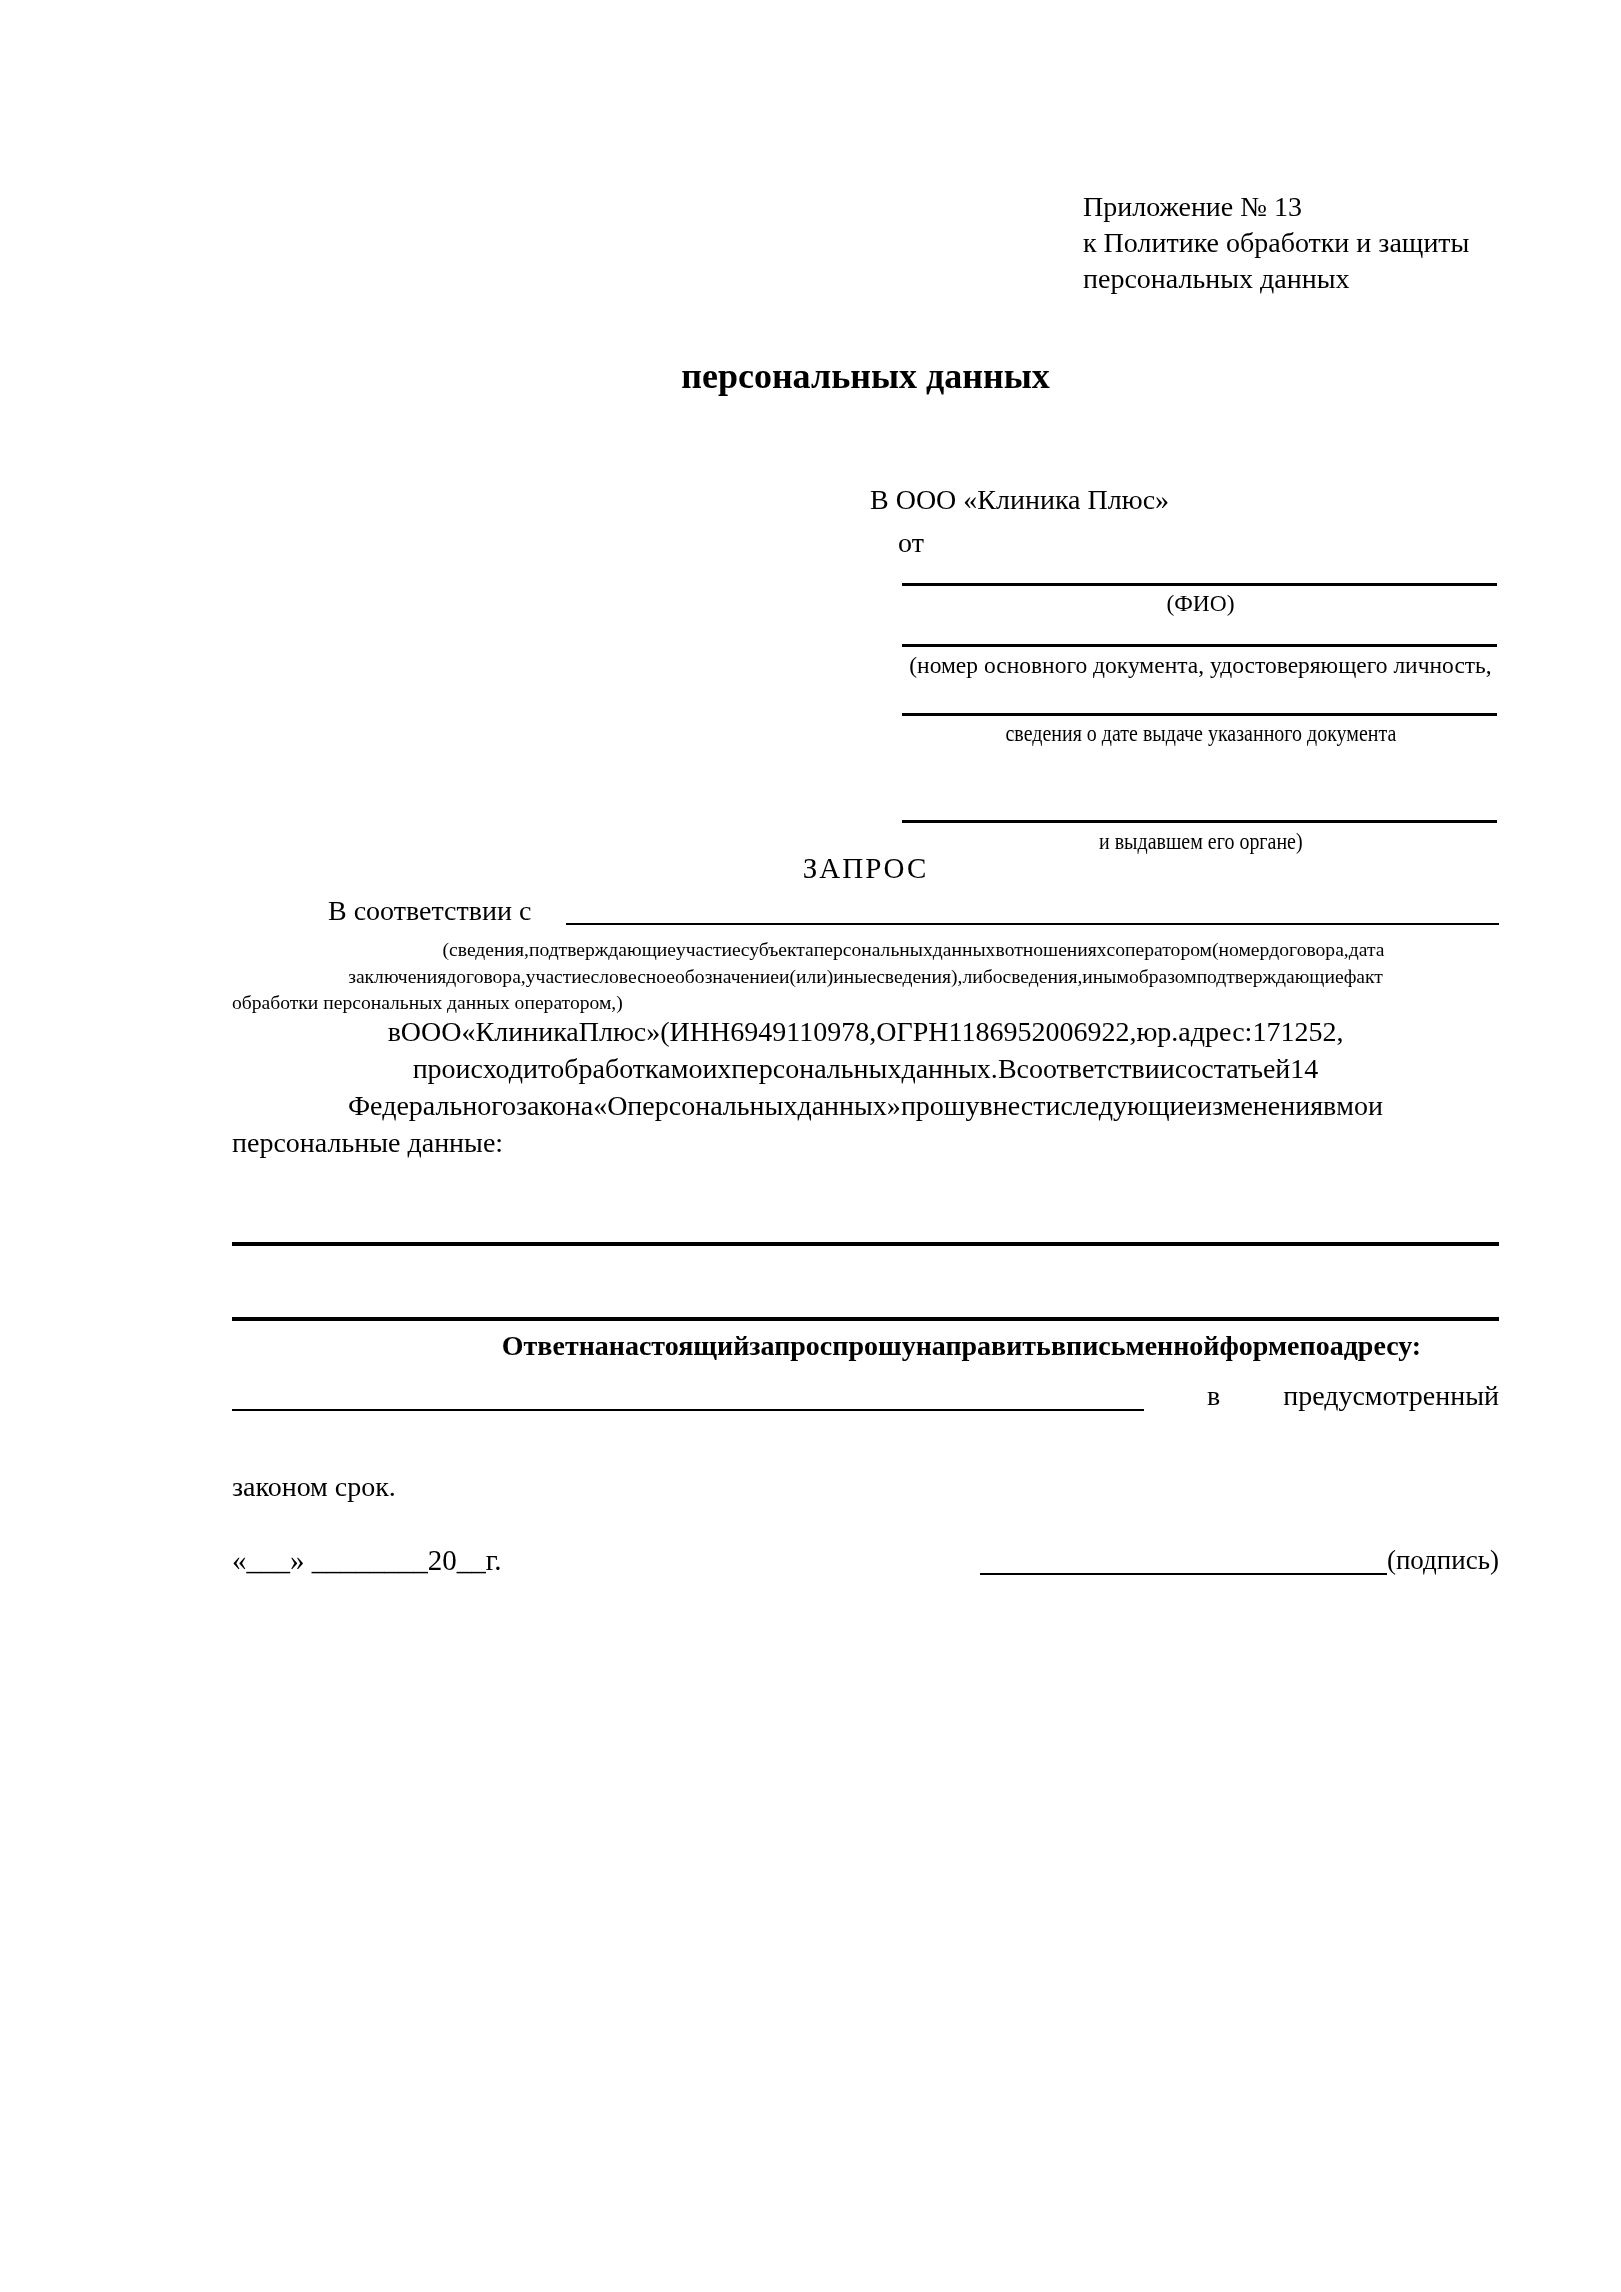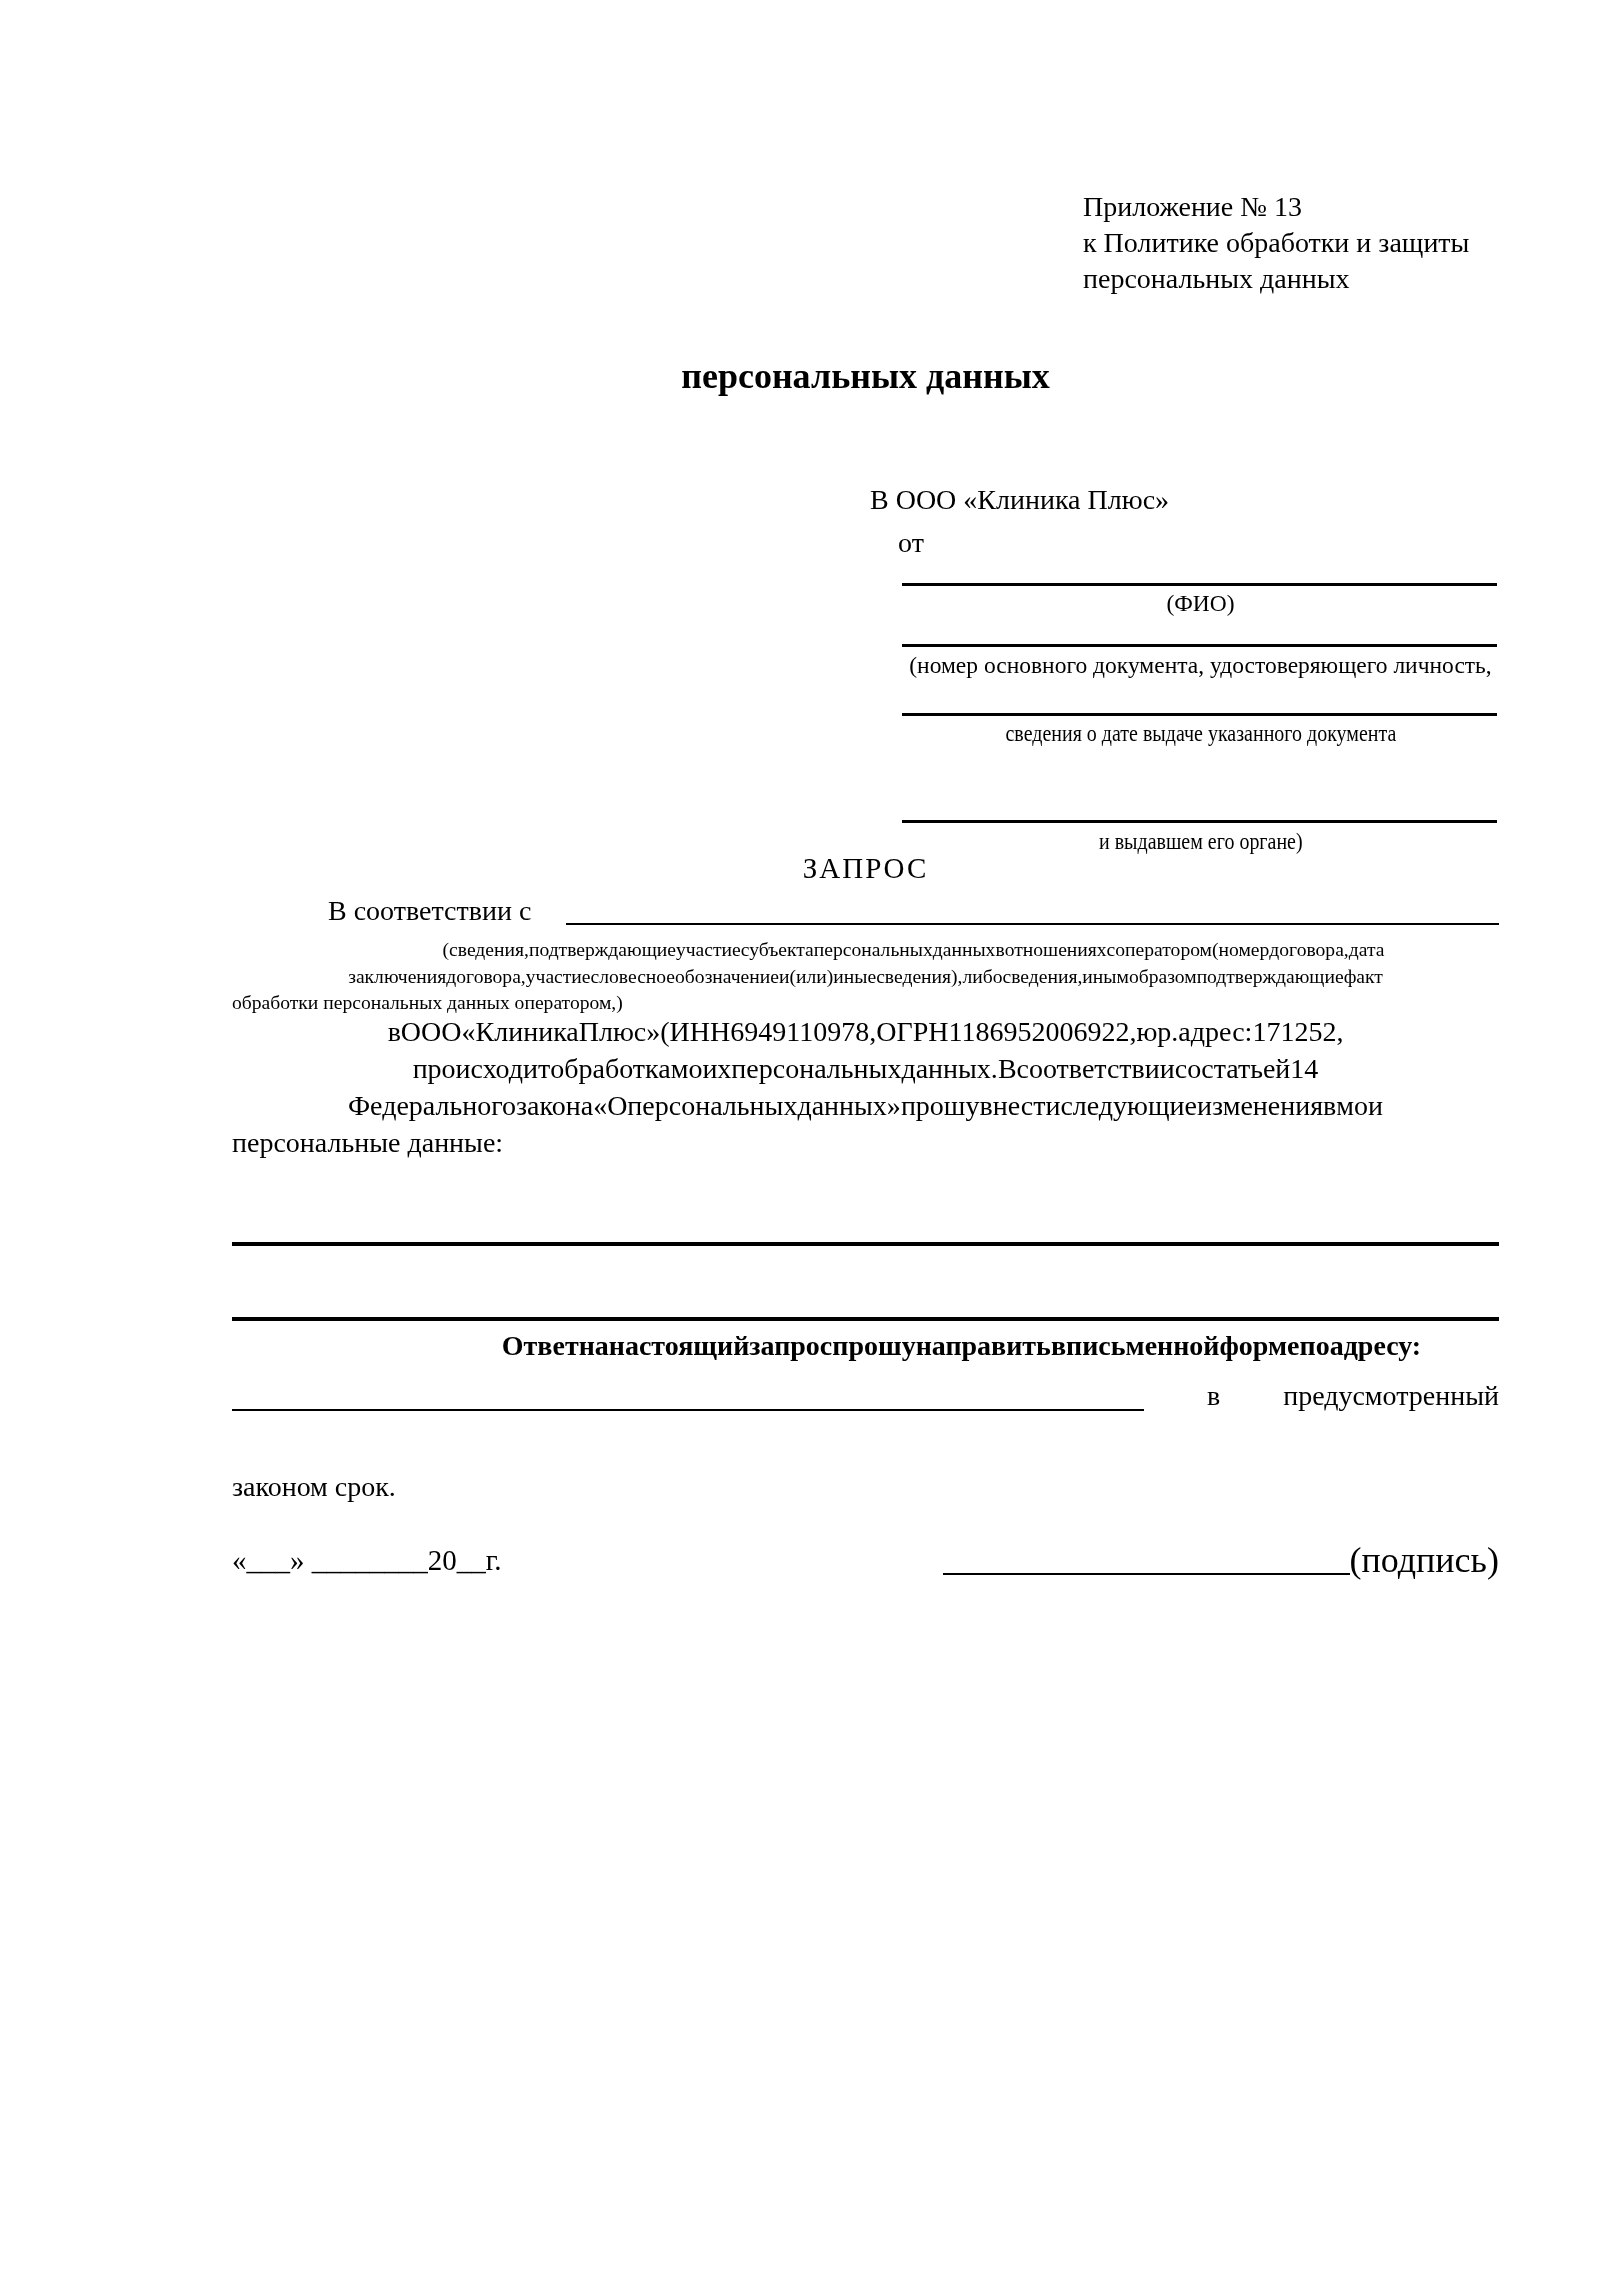--- a/index.html
+++ b/index.html
@@ -50,21 +50,21 @@
   .reply2 { left: 232px; top: 1370px; width: 1267px; height: 45px; font-size: 28px;
             display: flex; justify-content: space-between; align-items: flex-end; line-height: 39px; }
   .addr-blank { width: 912px; height: 41px; border-bottom: 2.9px solid #000; margin-bottom: 3.9px; }
   .reply3 { left: 232px; top: 1471px; font-size: 28px; }
 
   .sig-row { left: 232px; top: 1535px; width: 1267px; height: 45px;
              display: flex; justify-content: space-between; align-items: flex-end; font-size: 29px; }
   .sig-date { line-height: 39px; white-space: nowrap; }
   .sig-right { display: flex; align-items: flex-end; }
   .sig-line { width: 407px; height: 39px; border-bottom: 2.9px solid #000; margin-bottom: 4.9px; }
-  .sig-label { line-height: 39px; white-space: nowrap; font-size: 36px; }
+  .sig-label { line-height: 39px; white-space: nowrap; font-size: 27px; }
 </style>
 </head>
 <body>
 
 <div class="page">
 
   <div class="abs appendix">
     <div>Приложение № 13</div>
     <div>к Политике обработки и защиты</div>
     <div>персональных данных</div>

